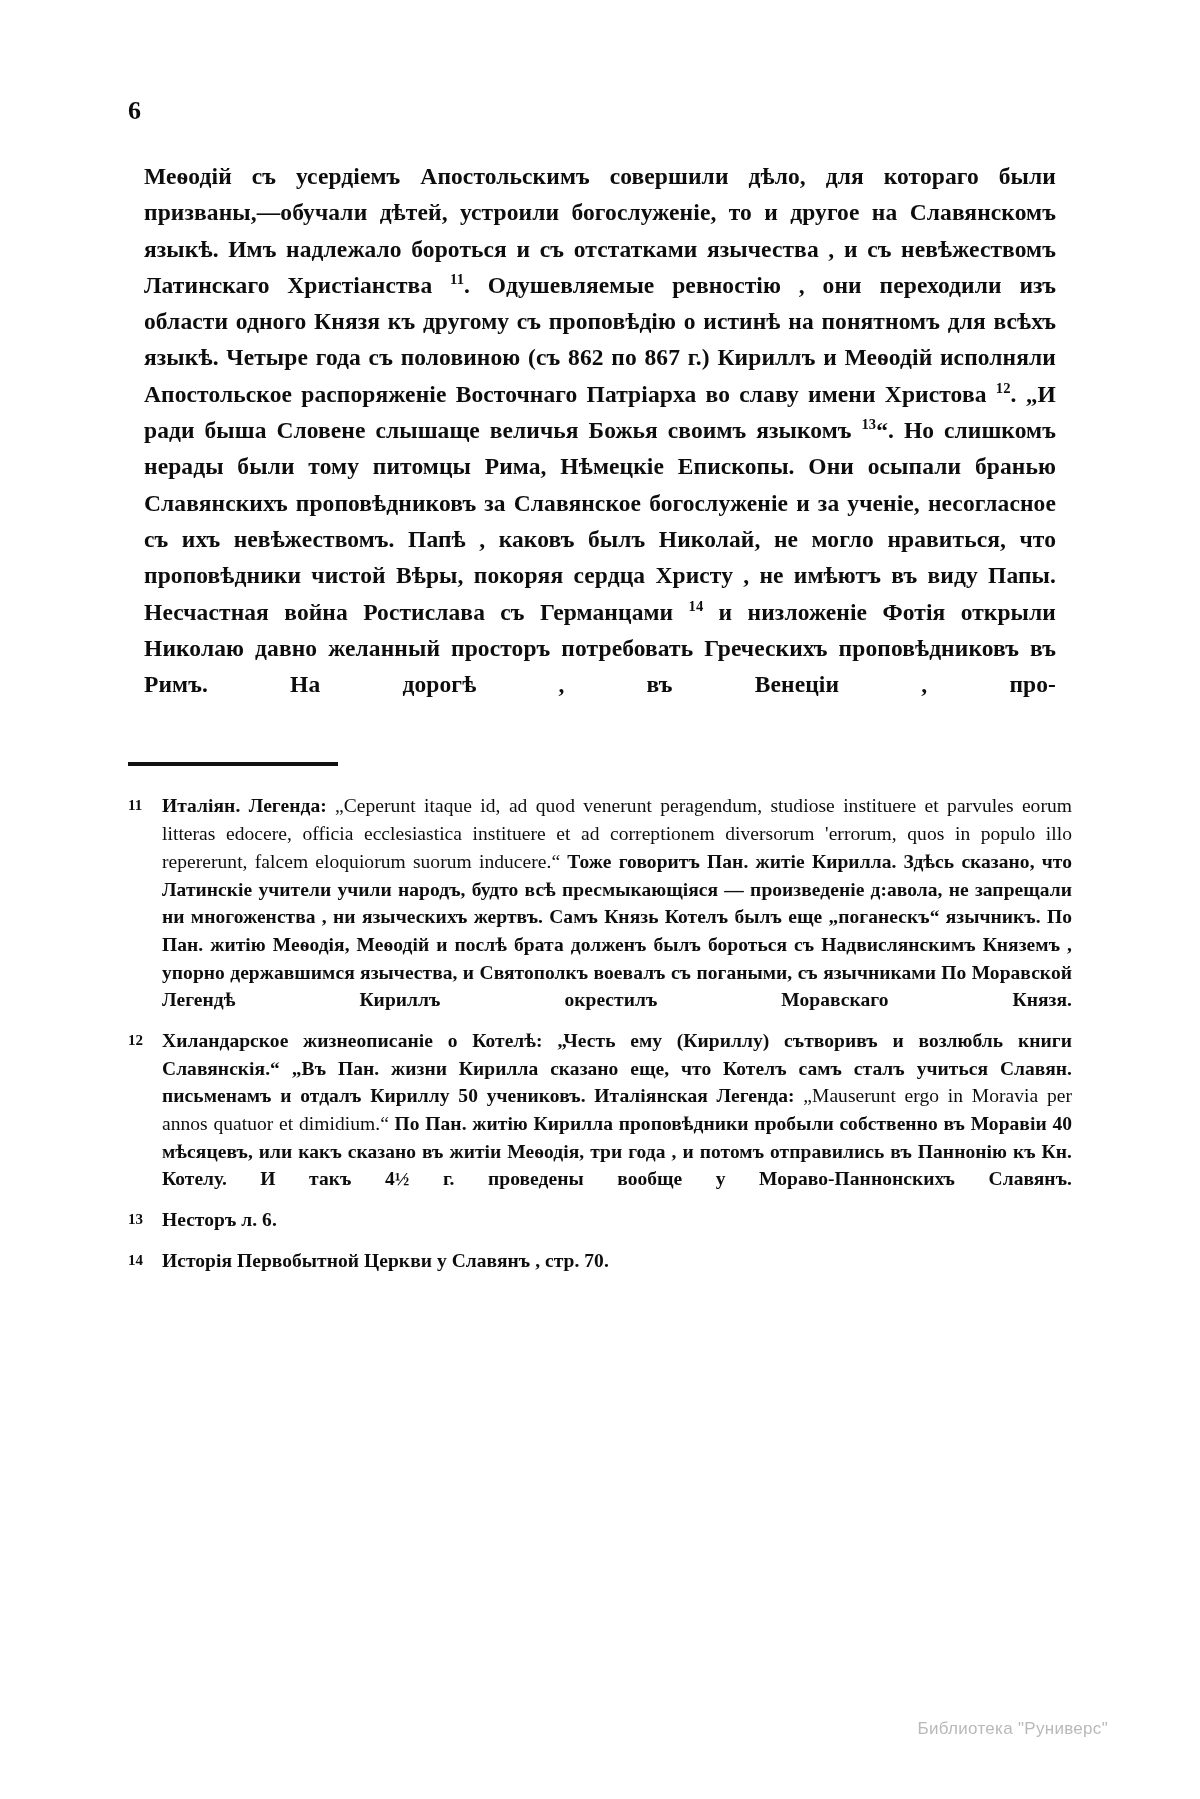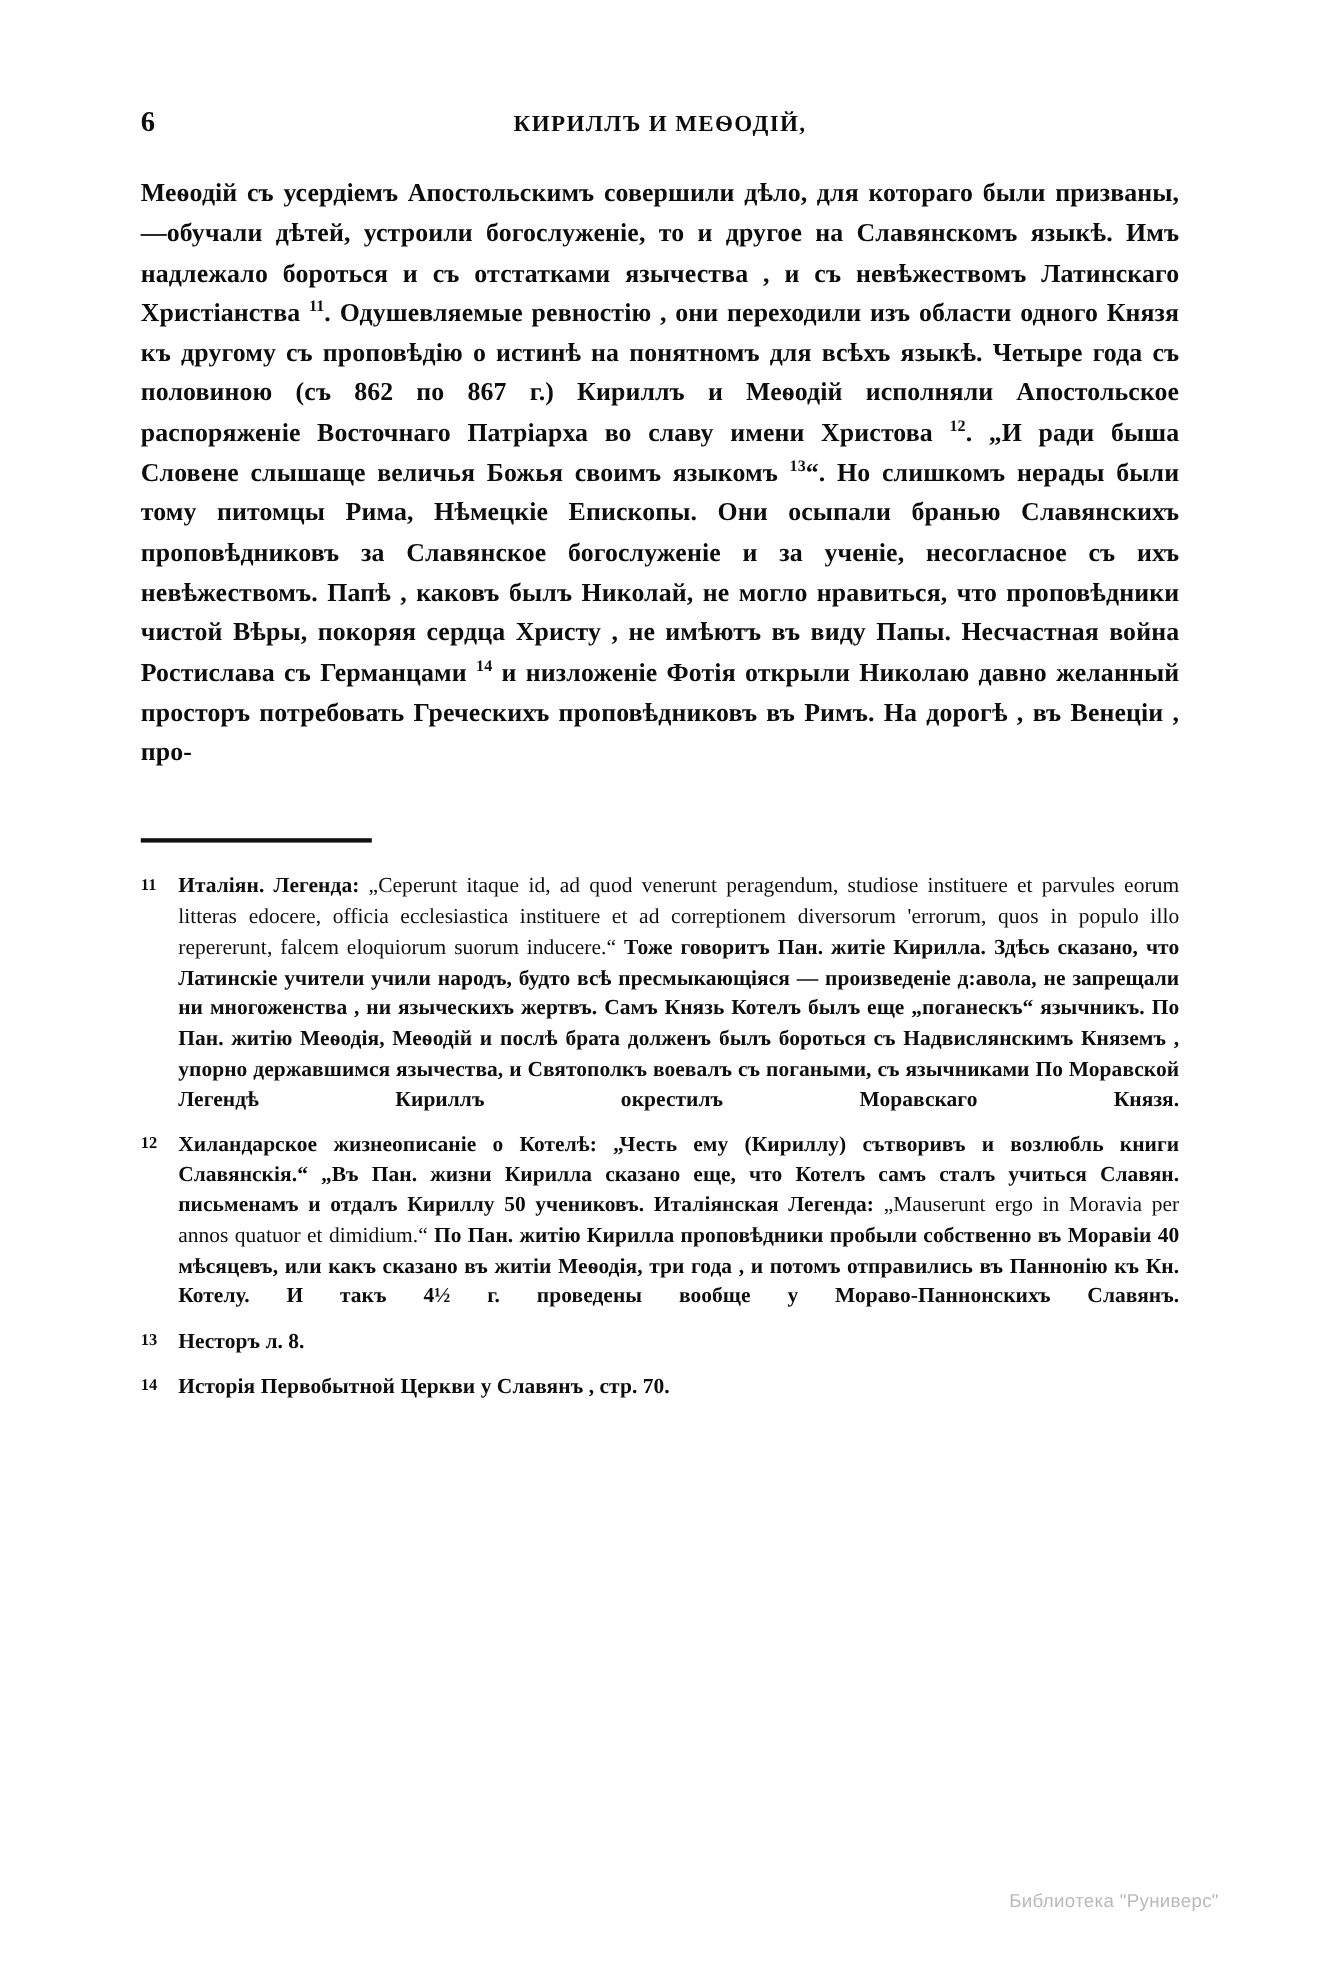--- a/index.html
+++ b/index.html
@@ -47,21 +47,21 @@
   .body-text {
     font-size: 23.5px;
     line-height: 1.545;
     text-align: justify;
     text-align-last: justify;
     font-weight: bold;
     letter-spacing: 0.1px;
     word-spacing: 1px;
   }
   .body-text p {
-    margin: 0;
+    margin: 16px;
     font-family: Liberation Serif, serif;
   }
   sup {
     font-size: 0.62em;
     font-weight: bold;
     vertical-align: super;
     line-height: 0;
   }
   .footnote-rule {
     width: 210px;
@@ -115,21 +115,20 @@
 </style>
 </head>
 <body>
 
 <div class="page">
 
   <div class="content">
 
     <div class="header-row">
       <div class="folio">6</div>
-      <div class="running-head">КИРИЛЛЪ И МЕѲОДІЙ,</div>
     </div>
 
     <div class="body-text">
       <p><span>Меѳодій съ усердіемъ Апостольскимъ совершили дѣло, для котораго были призваны,—обучали дѣтей, устроили богослуженіе, то и другое на Славянскомъ языкѣ. Имъ надлежало бороться и съ отстатками язычества , и съ невѣжествомъ Латинскаго Христіанства </span><sup>11</sup><span>. Одушевляемые ревностію , они переходили изъ области одного Князя къ другому съ проповѣдію о истинѣ на понятномъ для всѣхъ языкѣ. Четыре года съ половиною (съ 862 по 867 г.) Кириллъ и Меѳодій исполняли Апостольское распоряженіе Восточнаго Патріарха во славу имени Христова </span><sup>12</sup><span>. „И ради быша Словене слышаще величья Божья своимъ языкомъ </span><sup>13</sup><span>“. Но слишкомъ нерады были тому питомцы Рима, Нѣмецкіе Епископы. Они осыпали бранью Славянскихъ проповѣдниковъ за Славянское богослуженіе и за ученіе, несогласное съ ихъ невѣжествомъ. Папѣ , каковъ былъ Николай, не могло нравиться, что проповѣдники чистой Вѣры, покоряя сердца Христу , не имѣютъ въ виду Папы. Несчастная война Ростислава съ Германцами </span><sup>14</sup><span> и низложеніе Фотія открыли Николаю давно желанный просторъ потребовать Греческихъ проповѣдниковъ въ Римъ. На дорогѣ , въ Венеціи , про-</span></p>
     </div>
 
     <div class="footnote-rule"></div>
 
     <div class="footnotes">
 
@@ -138,21 +137,21 @@
         <div class="fn-body just-all"><span>Италіян. Легенда: </span><span class="lat">„Ceperunt itaque id, ad quod venerunt peragendum, studiose instituere et parvules eorum litteras edocere, officia ecclesiastica instituere et ad correptionem diversorum 'errorum, quos in populo illo repererunt, falcem eloquiorum suorum inducere.“ </span><span>Тоже говоритъ Пан. житіе Кирилла. Здѣсь сказано, что Латинскіе учители учили народъ, будто всѣ пресмыкающіяся — произведеніе д:авола, не запрещали ни многоженства , ни языческихъ жертвъ. Самъ Князь Котелъ былъ еще „поганескъ“ язычникъ. По Пан. житію Меѳодія, Меѳодій и послѣ брата долженъ былъ бороться съ Надвислянскимъ Княземъ , упорно державшимся язычества, и Святополкъ воевалъ съ погаными, съ язычниками По Моравской Легендѣ Кириллъ окрестилъ Моравскаго Князя.</span></div>
       </div>
 
       <div class="fn">
         <div class="fn-marker">12</div>
         <div class="fn-body just-all"><span>Хиландарское жизнеописаніе о Котелѣ: „Честь ему (Кириллу) сътворивъ и возлюбль книги Славянскія.“ „Въ Пан. жизни Кирилла сказано еще, что Котелъ самъ сталъ учиться Славян. письменамъ и отдалъ Кириллу 50 учениковъ. Италіянская Легенда: </span><span class="lat">„Mauserunt ergo in Moravia per annos quatuor et dimidium.“ </span><span>По Пан. житію Кирилла проповѣдники пробыли собственно въ Моравіи 40 мѣсяцевъ, или какъ сказано въ житіи Меѳодія, три года , и потомъ отправились въ Паннонію къ Кн. Котелу. И такъ 4½ г. проведены вообще у Мораво-Паннонскихъ Славянъ.</span></div>
       </div>
 
       <div class="fn fn-short">
         <div class="fn-marker">13</div>
-        <div class="fn-body">Несторъ л. 8.</div>
+        <div class="fn-body">Несторъ л. 6.</div>
       </div>
 
       <div class="fn fn-short">
         <div class="fn-marker">14</div>
         <div class="fn-body">Исторія Первобытной Церкви у Славянъ , стр. 70.</div>
       </div>
 
     </div>
   </div>
 

